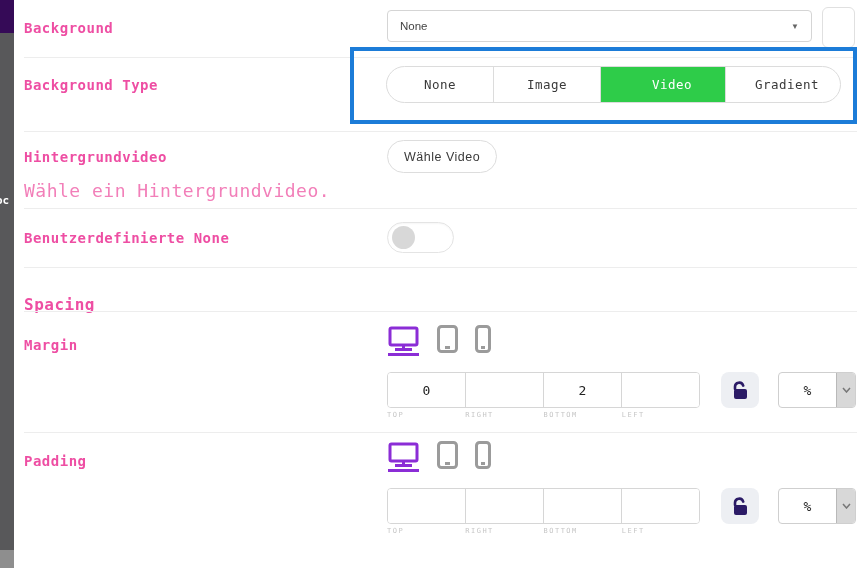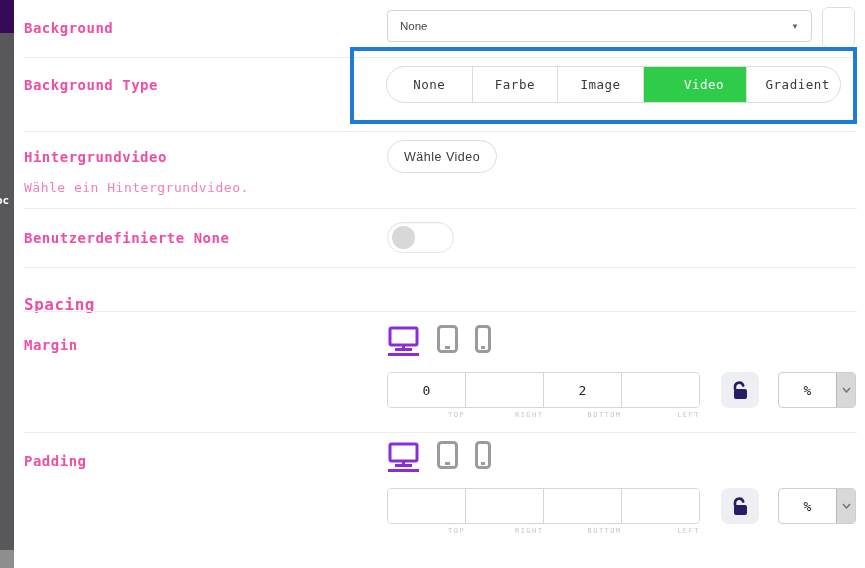--- a/index.html
+++ b/index.html
@@ -18,21 +18,21 @@
   
   .edge{position:absolute;left:0;top:0;width:14px;height:568px;overflow:hidden;background:#58585a;}
   .edge .purple{position:absolute;left:0;top:0;width:14px;height:33px;background:#350a57;}
   .edge .light{position:absolute;left:0;top:550px;width:14px;height:18px;background:#8e8e8e;}
   .edge .frag{position:absolute;left:-4px;top:194px;color:#fff;font-size:11px;font-weight:bold;}
 
   .divider{position:absolute;left:24px;width:833px;height:1px;background:#ededed;}
 
   .row-label{position:absolute;left:24px;color:var(--label-pink);
     font-size:14px;font-weight:bold;letter-spacing:.5px;white-space:nowrap;}
-  .desc{position:absolute;left:24px;color:var(--desc-pink);font-size:13px;letter-spacing:.5px;}
+  .desc{position:absolute;left:24px;color:var(--desc-pink);font-size:18px;letter-spacing:.5px;}
   .section-heading{position:absolute;left:24px;color:var(--label-pink);
     font-size:16px;font-weight:bold;letter-spacing:.5px;margin-top:19px;}
 
   
   .select{position:absolute;left:387px;top:10px;width:425px;height:32px;background:#fff;
     border:1px solid #d5d5d5;border-radius:4px;display:flex;align-items:center;
     padding:0 12px;font-family:"Liberation Sans",sans-serif;font-size:11.5px;color:#444;}
   .select .caret{margin-left:auto;font-size:8px;color:#666;}
 
   .corner-box{position:absolute;left:822px;top:7px;width:33px;height:41px;background:#fff;
@@ -62,21 +62,21 @@
   .devices{position:absolute;left:387px;display:flex;align-items:flex-start;gap:17px;height:32px;}
   .dev{cursor:pointer;}
 
   
   .dim-group{position:absolute;left:387px;width:313px;height:36px;display:flex;
     border:1px solid #d6d6d6;border-radius:4px;background:#fff;overflow:hidden;}
   .dim-group input{flex:1;border:none;outline:none;border-right:1px solid #d6d6d6;
     text-align:center;font-family:"DejaVu Sans Mono",monospace;font-size:13px;color:#222;min-width:0;}
   .dim-group input:last-child{border-right:none;}
   .dim-labels{position:absolute;left:387px;width:313px;display:flex;}
-  .dim-labels span{flex:1;text-align:right;font-size:7px;letter-spacing:1.5px;color:#c6c6c6;}
+  .dim-labels span{flex:1;text-align:left;font-size:7px;letter-spacing:1.5px;color:#c6c6c6;}
 
   .lock-btn{position:absolute;left:721px;width:38px;height:36px;background:#edeff3;
     border:none;border-radius:8px;display:flex;align-items:center;justify-content:center;cursor:pointer;}
 
   .unit-select{position:absolute;left:778px;width:78px;height:36px;background:#fff;
     border:1px solid #cfcfcf;border-radius:4px;display:flex;overflow:hidden;cursor:pointer;}
   .unit-select .val{flex:1;display:flex;align-items:center;justify-content:center;
     font-size:13px;color:#222;}
   .unit-select .arrow{width:19px;background:#d8d8d8;border-left:1px solid #b9b9b9;
     display:flex;align-items:center;justify-content:center;}
@@ -97,21 +97,20 @@
     <span>None</span>
     <span class="caret">▼</span>
   </div>
   <div class="corner-box"></div>
   <div class="divider" style="top:57px"></div>
 
   <div class="row-label" style="top:77px">Background Type</div>
   <div class="highlight-box"></div>
   <div class="btn-group">
     <div class="opt">None</div>
-    <div class="opt">Farbe</div>
     <div class="opt">Image</div>
     <div class="opt selected">Video</div>
     <div class="opt">Gradient</div>
   </div>
   <div class="divider" style="top:131px"></div>
 
   <div class="row-label" style="top:149px">Hintergrundvideo</div>
   <button class="pill-btn">Wähle Video</button>
   <div class="desc" style="top:180px">Wähle ein Hintergrundvideo.</div>
   <div class="divider" style="top:208px"></div>

